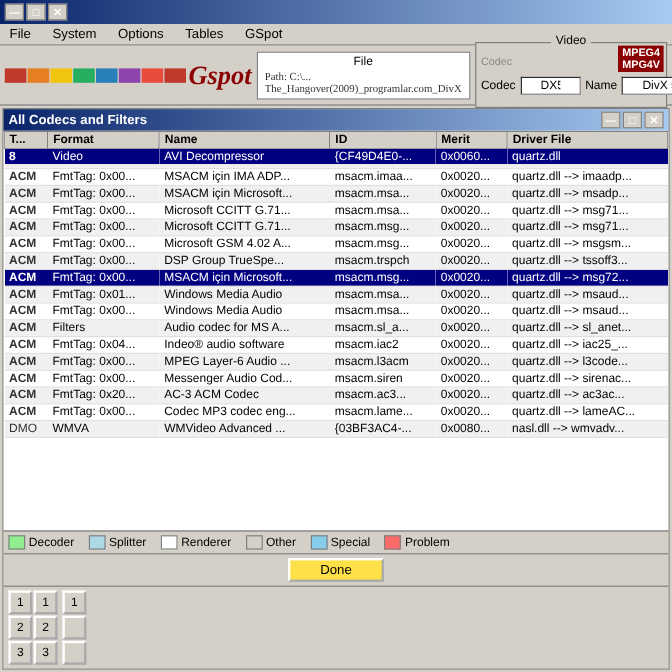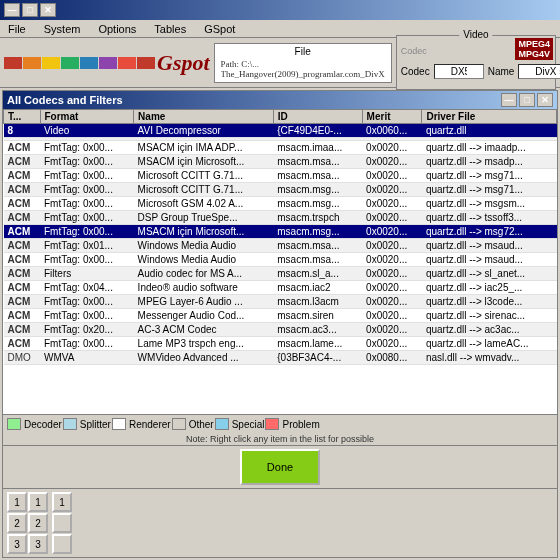--- a/index.html
+++ b/index.html
@@ -196,21 +196,21 @@
       overflow: hidden;
       text-overflow: ellipsis;
       max-width: 120px;
     }
     td:first-child { color: #333; max-width: 30px; }
 
     
     .legend-row {
       display: flex;
       flex-wrap: wrap;
-      gap: 1px;
+      gap: 12px;
       padding: 3px 4px;
       background: #d4d0c8;
       border-top: 1px solid #808080;
       align-items: center;
     }
     .legend-item {
       display: flex;
       align-items: center;
       gap: 3px;
       font-size: 10px;
@@ -230,22 +230,22 @@
 
     
     .done-area {
       text-align: center;
       padding: 3px;
       background: #d4d0c8;
       border-top: 1px solid #808080;
     }
     .done-btn {
       width: 80px;
-      height: 36px;
-      background: #84cc16;
+      height: 20px;
+      background: #fde047;
       border: 2px outset #fff;
       font-size: 11px;
       cursor: pointer;
     }
 
     
     .bottom-nav {
       display: flex;
       gap: 4px;
       padding: 3px 4px;
@@ -485,21 +485,21 @@
               <td style="font-weight: bold;">ACM</td>
               <td>FmtTag: 0x20...</td>
               <td>AC-3 ACM Codec</td>
               <td>msacm.ac3...</td>
               <td>0x0020...</td>
               <td>quartz.dll --&gt; ac3ac...</td>
             </tr>
             <tr>
               <td style="font-weight: bold;">ACM</td>
               <td>FmtTag: 0x00...</td>
-              <td>Lame MP3 trspch eng...</td>
+              <td>Codec MP3 codec eng...</td>
               <td>msacm.lame...</td>
               <td>0x0020...</td>
               <td>quartz.dll --&gt; lameAC...</td>
             </tr>
             <tr>
               <td style="font-weight: normal;">DMO</td>
               <td>WMVA</td>
               <td>WMVideo Advanced ...</td>
               <td>{03BF3AC4-...</td>
               <td>0x0080...</td>
@@ -528,21 +528,20 @@
       </div>
       <div class="legend-item">
         <div class="legend-box" style="background:#87ceeb"></div>
         <span>Special</span>
       </div>
       <div class="legend-item">
         <div class="legend-box" style="background:#ff6b6b"></div>
         <span>Problem</span>
       </div>
     </div>
-    <div class="note-text">Note: Right click any item in the list for possible</div>
 
     <div class="done-area">
       <button class="done-btn">Done</button>
     </div>
 
     <div class="bottom-nav">
       <div class="nav-group">
         <div class="nav-btn">1</div>
         <div class="nav-btn">1</div>
         <div class="nav-btn">2</div>

